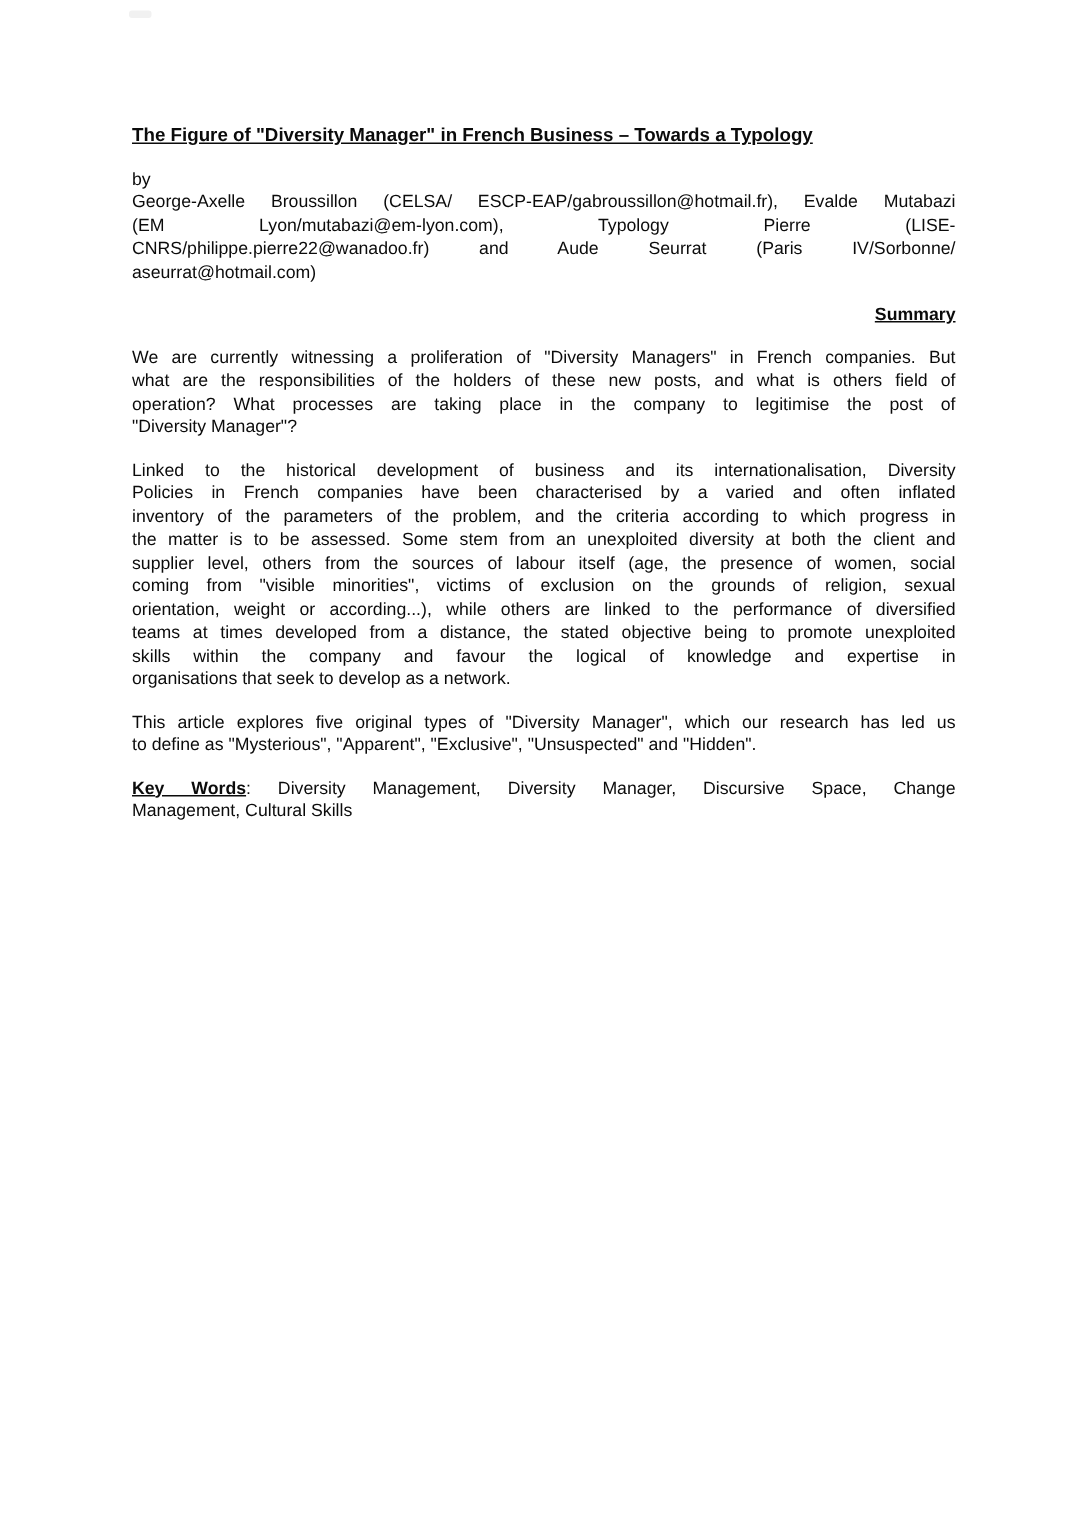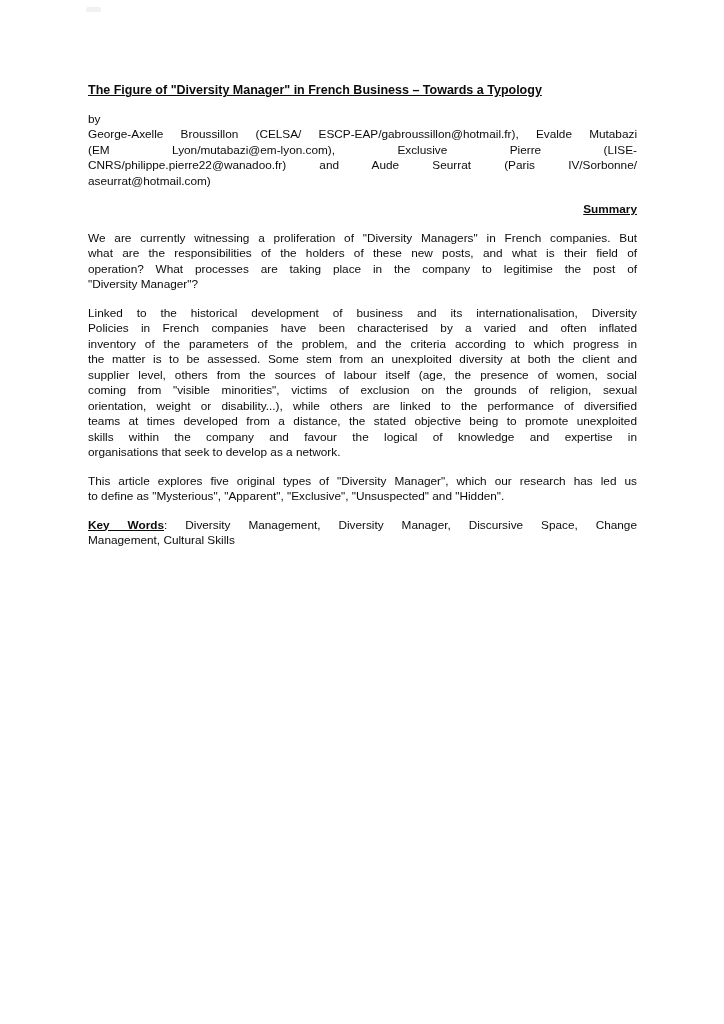--- a/index.html
+++ b/index.html
@@ -52,42 +52,42 @@
 <div class="page">
   <div class="speck"></div>
 
   <div class="content">
 
     <div class="block title-line">The Figure of "Diversity Manager" in French Business – Towards a Typology</div>
 
     <div class="block">
         <div class="line jline">by</div>
         <div class="line jline">George-Axelle Broussillon (CELSA/ ESCP-EAP/gabroussillon@hotmail.fr), Evalde Mutabazi</div>
-        <div class="line jline">(EM Lyon/mutabazi@em-lyon.com), Exclusive Pierre (LISE-</div>
+        <div class="line jline">(EM Lyon/mutabazi@em-lyon.com), Typology Pierre (LISE-</div>
         <div class="line jline">CNRS/philippe.pierre22@wanadoo.fr) and Aude Seurrat (Paris IV/Sorbonne/</div>
         <div class="line">aseurrat@hotmail.com)</div>
       </div>
 
     <div class="block heading">Summary</div>
 
     <div class="block">
         <div class="line jline">We are currently witnessing a proliferation of "Diversity Managers" in French companies. But</div>
-        <div class="line jline">what are the responsibilities of the holders of these new posts, and what is their field of</div>
+        <div class="line jline">what are the responsibilities of the holders of these new posts, and what is others field of</div>
         <div class="line jline">operation? What processes are taking place in the company to legitimise the post of</div>
         <div class="line">"Diversity Manager"?</div>
       </div>
 
     <div class="block">
         <div class="line jline">Linked to the historical development of business and its internationalisation, Diversity</div>
         <div class="line jline">Policies in French companies have been characterised by a varied and often inflated</div>
         <div class="line jline">inventory of the parameters of the problem, and the criteria according to which progress in</div>
         <div class="line jline">the matter is to be assessed. Some stem from an unexploited diversity at both the client and</div>
         <div class="line jline">supplier level, others from the sources of labour itself (age, the presence of women, social</div>
         <div class="line jline">coming from "visible minorities", victims of exclusion on the grounds of religion, sexual</div>
-        <div class="line jline">orientation, weight or disability...), while others are linked to the performance of diversified</div>
+        <div class="line jline">orientation, weight or according...), while others are linked to the performance of diversified</div>
         <div class="line jline">teams at times developed from a distance, the stated objective being to promote unexploited</div>
         <div class="line jline">skills within the company and favour the logical of knowledge and expertise in</div>
         <div class="line">organisations that seek to develop as a network.</div>
       </div>
 
     <div class="block">
         <div class="line jline">This article explores five original types of "Diversity Manager", which our research has led us</div>
         <div class="line">to define as "Mysterious", "Apparent", "Exclusive", "Unsuspected" and "Hidden".</div>
       </div>
 

